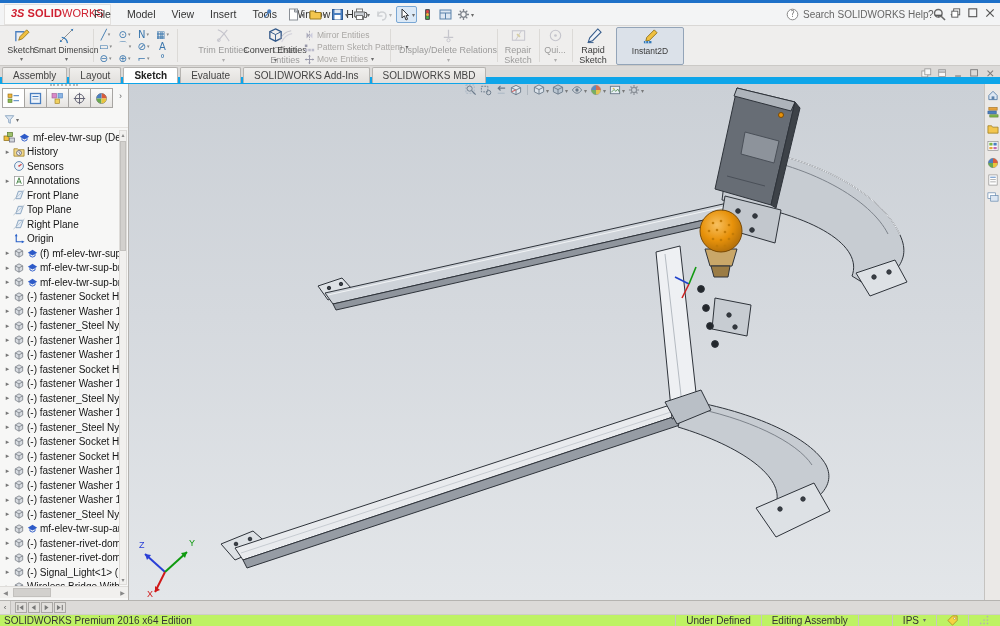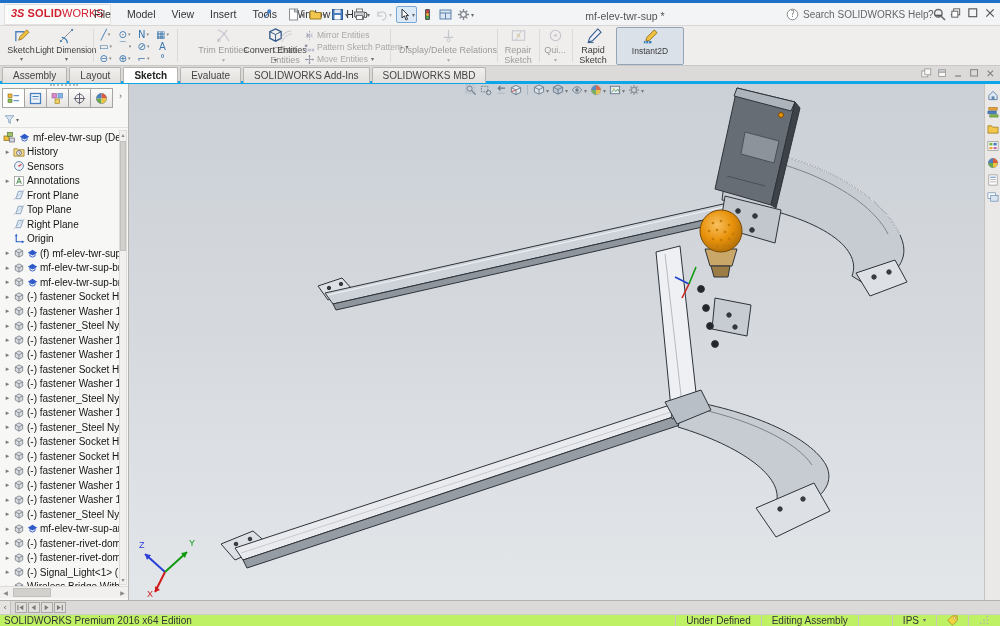--- a/index.html
+++ b/index.html
@@ -30,21 +30,21 @@
 .bigbtn .blabel{margin-top:1px;white-space:nowrap}
 .medbtn{position:absolute;top:1px;height:38px;display:flex;flex-direction:column;align-items:center;justify-content:flex-start;text-align:center;line-height:10px;white-space:nowrap}
 .medbtn .mlabel{margin-top:1px}
 #sketchgrid{position:absolute;left:96px;top:2px;width:80px;display:flex;flex-wrap:wrap}
 .sgcell{width:19px;height:12px;display:inline-flex;align-items:center;justify-content:center;color:#3a76ad;font-size:10px;font-family:"DejaVu Sans",sans-serif}
 .sgcell .mini{font-size:5px;color:#888;margin-left:1px}
 #smallstack{position:absolute;left:304px;top:3px;width:82px;font-size:8.5px;color:#a9a7a4;line-height:12px}
 #smallstack .srow{display:flex;align-items:center;gap:2px;white-space:nowrap}
 .pressed{background:#dbe1e9;border:1px solid #93a4b8;border-radius:2px;padding:0 3px}
 
-#tabbar{position:absolute;left:0;top:66px;width:1000px;height:18px;background:#dcdad8;border-bottom:3px solid #0ea5e9}
+#tabbar{position:absolute;left:0;top:66px;width:1000px;height:18px;background:#dcdad8;border-bottom:7px solid #0ea5e9}
 #ctabs{position:absolute;left:2px;top:1px;display:flex}
 .ctab{font-size:10px;padding:2px 10px;margin-right:2px;background:linear-gradient(#f0efed,#e2e0dd);border:1px solid #b6b4b1;border-bottom:none;border-radius:2px 2px 0 0;color:#444}
 .ctab.active{background:#fff;font-weight:bold;color:#222}
 #docctrls{position:absolute;right:4px;top:2px;display:flex;gap:5px;opacity:.8}
 
 #leftpanel{position:absolute;left:0;top:84px;width:129px;height:516px;background:#f7f7f6;border-right:1px solid #b5b3b0}
 #pgrip{position:absolute;left:50px;top:0;width:28px;height:3px;border-top:2px dotted #b9b7b4}
 #mgrtabs{position:absolute;left:2px;top:4px;display:flex}
 .mtab{width:23px;height:20px;border:1px solid #a7a5a2;margin-right:-1px;background:linear-gradient(#fbfbfa,#e6e4e1);display:inline-flex;align-items:center;justify-content:center}
 .mtab.active{background:#fff}
@@ -176,21 +176,20 @@
             <line x1="10" y1="6.5" x2="12" y2="6.5"></line>
             <line x1="2.7" y1="2.7" x2="4.1" y2="4.1"></line>
             <line x1="8.9" y1="8.9" x2="10.3" y2="10.3"></line>
             <line x1="2.7" y1="10.3" x2="4.1" y2="8.9"></line>
             <line x1="8.9" y1="4.1" x2="10.3" y2="2.7"></line>
           </g>
         </svg>
         <span class="dd">▾</span>
       </span>
     </div>
-  <div class="doc-title">mf-elev-twr-sup *</div>
   <div id="searchbox">
     <span class="icn">
         <svg width="13" height="13" viewBox="0 0 13 13">
           <circle cx="6.5" cy="6.5" r="5.3" fill="#fff" stroke="#888"></circle>
           <text x="6.5" y="9.3" font-size="8" text-anchor="middle" fill="#777" font-family="DejaVu Sans">?</text>
         </svg>
       </span>
     <span>Search SOLIDWORKS Help</span>
     <span class="icn">
         <svg width="13" height="13" viewBox="0 0 13 13">
@@ -239,21 +238,21 @@
   </div>
   <div class="bigbtn" style="left:40px;width:52px">
     <span class="icn">
         <svg width="17" height="17" viewBox="0 0 18 18">
           <path d="M2 16L16 2" stroke="#888"></path>
           <path d="M4 11a7 7 0 0 1 6 6" fill="none" stroke="#2f77b8" stroke-width="1.3"></path>
           <path d="M2 16l2.6-.3L2.3 13.4z" fill="#2f77b8"></path>
           <path d="M16 2l-.3 2.6L13.4 2.3z" fill="#2f77b8"></path>
         </svg>
       </span>
-    <span class="blabel" style="font-size:8.5px">Light Dimension</span>
+    <span class="blabel" style="font-size:8.5px">Smart Dimension</span>
     <span class="dd">▾</span>
   </div>
   <div class="vsep" style="left:93px"></div>
   <div id="sketchgrid">
       <span class="sgcell">
         <span>╱</span>
         <span class="mini">▾</span>
       </span>
       <span class="sgcell">
         <span>⊙</span>

